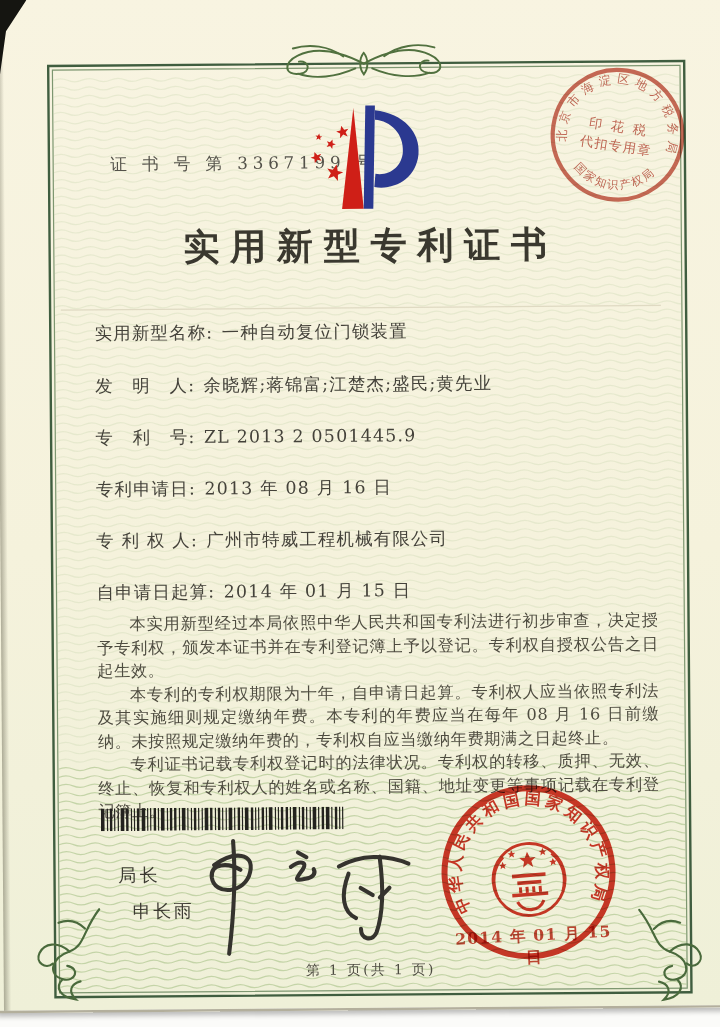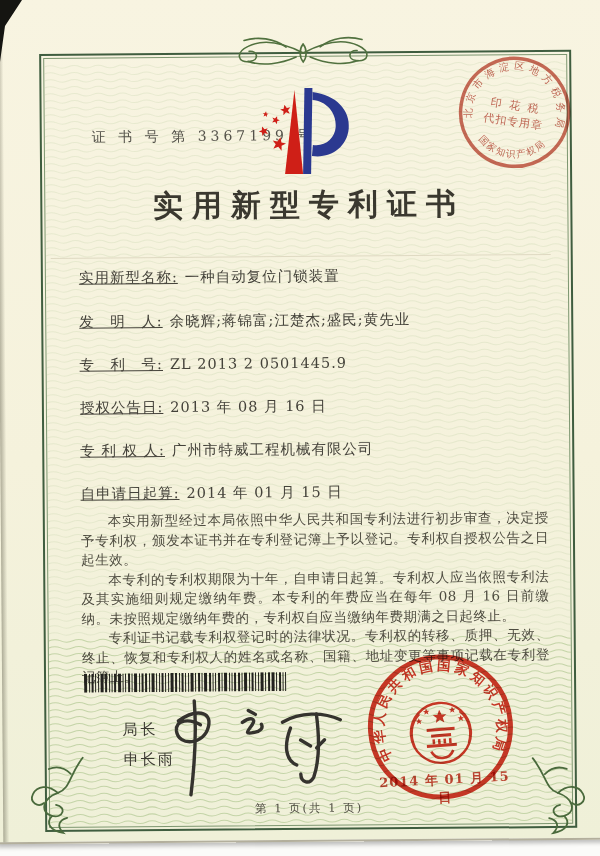--- a/index.html
+++ b/index.html
@@ -18,31 +18,31 @@
   .black-wedge{position:absolute;left:0;top:0;width:26px;height:70px;z-index:50;
          background:#151511;clip-path:polygon(0 0,22px 0,5px 26px,0 62px);}
 
   .cert-number{position:absolute;left:94px;top:127px;font-size:14px;letter-spacing:4px;color:#54524a;}
   .logo{position:absolute;left:238px;top:84px;width:124px;height:98px;}
   .cert-title{position:absolute;left:42px;top:185px;width:528px;text-align:center;
          font-size:30px;font-weight:600;letter-spacing:9px;text-indent:9px;color:#3a382f;}
   .crease{position:absolute;left:52px;top:256px;width:500px;height:1px;background:#dad5bd;opacity:.85;}
 
   .field{position:absolute;left:80px;right:55px;font-size:14.5px;color:#44423a;letter-spacing:1px;white-space:nowrap;}
-  .f-label{color:#44423a;text-decoration:underline;}
+  .f-label{color:#44423a;}
   .f-value{margin-left:7px;}
 
   .paras{position:absolute;left:80px;right:52px;top:510px;}
   .paras p{margin:0;font-size:13.5px;line-height:19.5px;color:#4e4c40;
          text-align:justify;text-indent:2em;letter-spacing:.5px;}
 
   .barcode{position:absolute;left:82px;top:672px;width:206px;height:19px;}
-  .signer-title{position:absolute;left:120px;top:719px;font-size:15px;letter-spacing:3px;color:#3c3a32;
+  .signer-title{position:absolute;left:96px;top:719px;font-size:15px;letter-spacing:3px;color:#3c3a32;
          font-family:"DejaVu Sans","Liberation Sans",sans-serif;}
-  .signer-name{position:absolute;left:121px;top:749px;font-size:15px;letter-spacing:2px;color:#3c3a32;
+  .signer-name{position:absolute;left:108px;top:749px;font-size:15px;letter-spacing:2px;color:#3c3a32;
          font-family:"DejaVu Sans","Liberation Sans",sans-serif;}
   .signature{position:absolute;left:148px;top:688px;width:212px;height:112px;z-index:6;}
 
   .tax-seal{position:absolute;left:458px;top:55px;width:118px;height:118px;opacity:.82;
          mix-blend-mode:multiply;transform:rotate(9deg);z-index:7;}
   .office-seal{position:absolute;left:362px;top:652px;width:152px;height:152px;opacity:.95;
          mix-blend-mode:multiply;transform:rotate(-4deg);z-index:7;}
   .seal-date{position:absolute;left:370px;top:772px;width:144px;text-align:center;z-index:8;
          font-size:13px;font-weight:600;letter-spacing:1px;color:#c23523;opacity:.9;
          mix-blend-mode:multiply;transform:rotate(-2.5deg);}
@@ -249,21 +249,21 @@
       <div class="field" style="top:267px">
         <span class="f-label">实用新型名称:</span><span class="f-value">一种自动复位门锁装置</span>
       </div>
       <div class="field" style="top:311px">
         <span class="f-label">发　明　人:</span><span class="f-value">余晓辉;蒋锦富;江楚杰;盛民;黄先业</span>
       </div>
       <div class="field" style="top:354px">
         <span class="f-label">专　利　号:</span><span class="f-value">ZL 2013 2 0501445.9</span>
       </div>
       <div class="field" style="top:397px">
-        <span class="f-label">授权公告日:</span><span class="f-value">2013 年 08 月 16 日</span>
+        <span class="f-label">专利申请日:</span><span class="f-value">2013 年 08 月 16 日</span>
       </div>
       <div class="field" style="top:440px">
         <span class="f-label">专 利 权 人:</span><span class="f-value">广州市特威工程机械有限公司</span>
       </div>
       <div class="field" style="top:483px">
         <span class="f-label">自申请日起算:</span><span class="f-value">2014 年 01 月 15 日</span>
       </div>
 
       <div class="paras">
         <p>本实用新型经过本局依照中华人民共和国专利法进行初步审查，决定授予专利权，颁发本证书并在专利登记簿上予以登记。专利权自授权公告之日起生效。</p>

